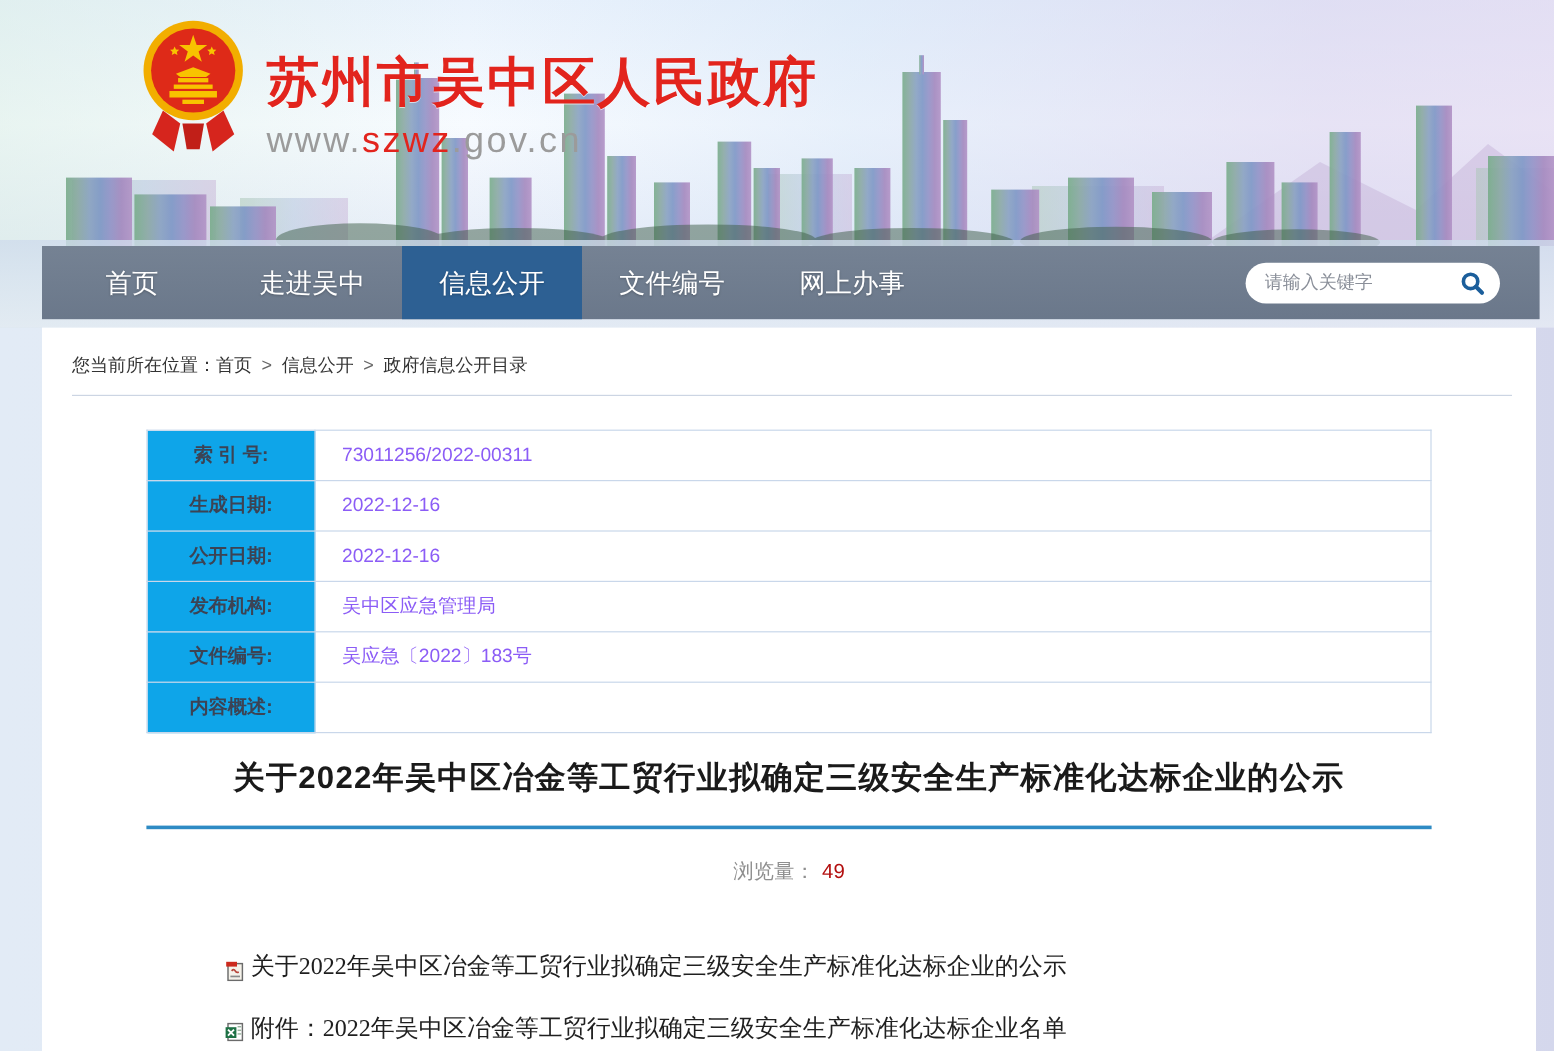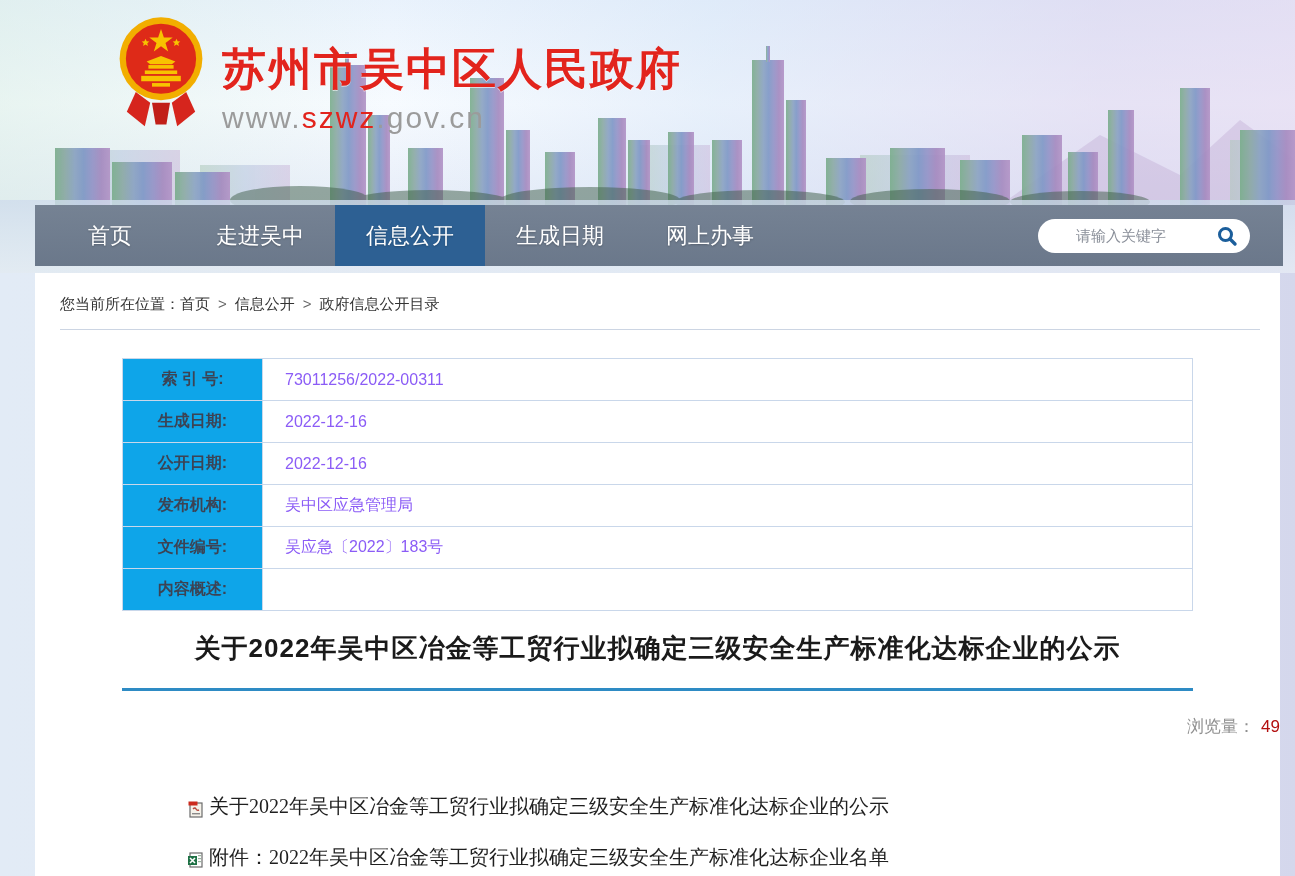--- a/index.html
+++ b/index.html
@@ -50,21 +50,21 @@
     text-shadow: 0 1px 2px rgba(0,0,0,.25);
   }
   .nav-item.active { background: #2d6093; }
   .search-box {
     margin-left: auto; margin-right: 33px; width: 212px; height: 34px;
     background: #ffffff; border-radius: 17px; display: flex; align-items: center;
     padding: 0 10px 0 16px;
   }
   .search-box input {
     border: none; outline: none; flex: 1; font-size: 15px; color: #333;
-    font-family: "Liberation Sans", sans-serif; background: transparent; min-width: 0; margin-left: 22px;
+    font-family: "Liberation Sans", sans-serif; background: transparent; min-width: 0;
   }
   .search-box input::placeholder { color: #8a8f99; }
   .search-btn { width: 26px; height: 26px; border: none; background: transparent; cursor: pointer; padding: 0; display: flex; align-items: center; justify-content: center; }
 
   
   .container {
     position: absolute; top: 273px; left: 35px; width: 1245px; height: 717px;
     background: #ffffff; overflow: hidden;
   }
   .breadcrumb {
@@ -82,21 +82,21 @@
     font-weight: bold; color: #3c4354;
   }
   .meta-table td.val { padding-left: 22px; color: #8b5cf6; background: #fff; }
 
   
   .article-title {
     margin-top: 20px; text-align: center; font-size: 26px; font-weight: bold;
     color: #1a1a1a; letter-spacing: 1px;
   }
   .title-rule { margin: 22px 0 0 87px; width: 1071px; height: 3px; background: #2e8bc4; }
-  .views { margin-top: 24px; text-align: right; font-size: 17px; color: #8f8f8f; }
+  .views { margin-top: 24px; text-align: center; font-size: 17px; color: #8f8f8f; }
   .views .count { color: #b30f0f; margin-left: 6px; }
 
   
   .attachments { margin: 56px 0 0 152px; }
   .attach-item { display: flex; align-items: flex-end; margin-bottom: 27px; cursor: pointer; }
   .attach-item .ficon { width: 18px; height: 18px; margin-right: 4px; flex: 0 0 auto; }
   .attach-item .atext {
     font-family: "Liberation Serif", "DejaVu Serif", serif;
     font-size: 20px; color: #1f1f1f; text-decoration: none; line-height: 1.2;
   }
@@ -205,21 +205,21 @@
       <div class="site-name">苏州市吴中区人民政府</div>
       <div class="site-url"><span>www.</span><span class="hl">szwz</span><span>.gov.cn</span></div>
     </div>
   </div>
 </div>
 
 <div class="navbar">
   <div class="nav-item">首页</div>
   <div class="nav-item">走进吴中</div>
   <div class="nav-item active">信息公开</div>
-  <div class="nav-item">生成日期</div>
+  <div class="nav-item">文件编号</div>
   <div class="nav-item">网上办事</div>
   <div class="search-box">
     <input type="text" placeholder="请输入关键字" style="">
     <button class="search-btn">
       <svg width="22" height="22" viewBox="0 0 22 22">
         <circle cx="9.5" cy="9.5" r="6" fill="none" stroke="#1b5e9b" stroke-width="3"></circle>
         <line x1="14" y1="14" x2="19" y2="19" stroke="#1b5e9b" stroke-width="3.4" stroke-linecap="round"></line>
       </svg>
     </button>
   </div>

